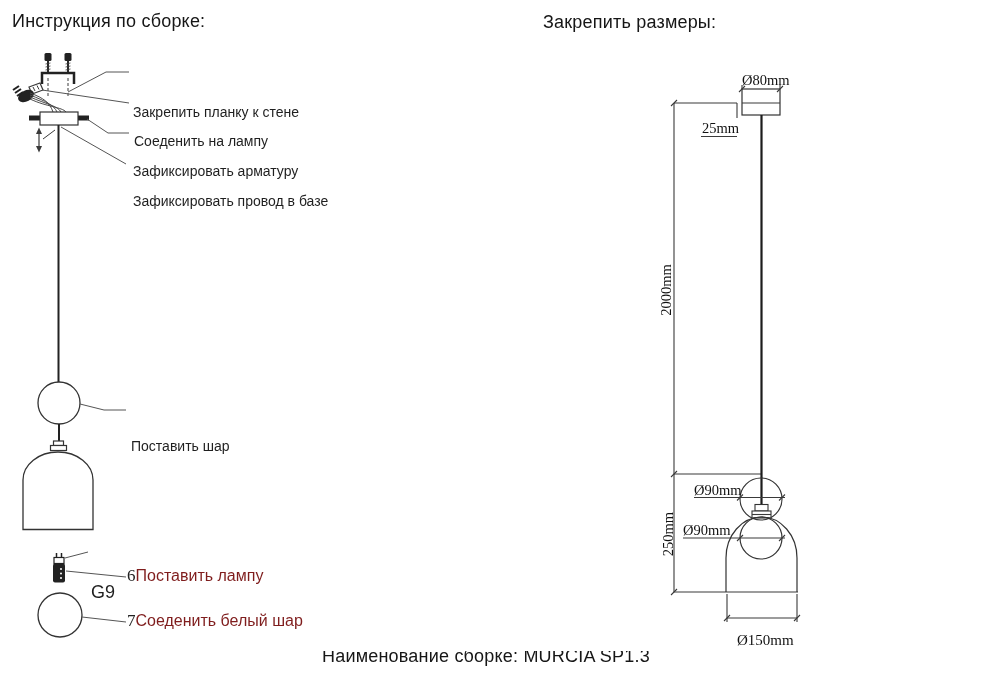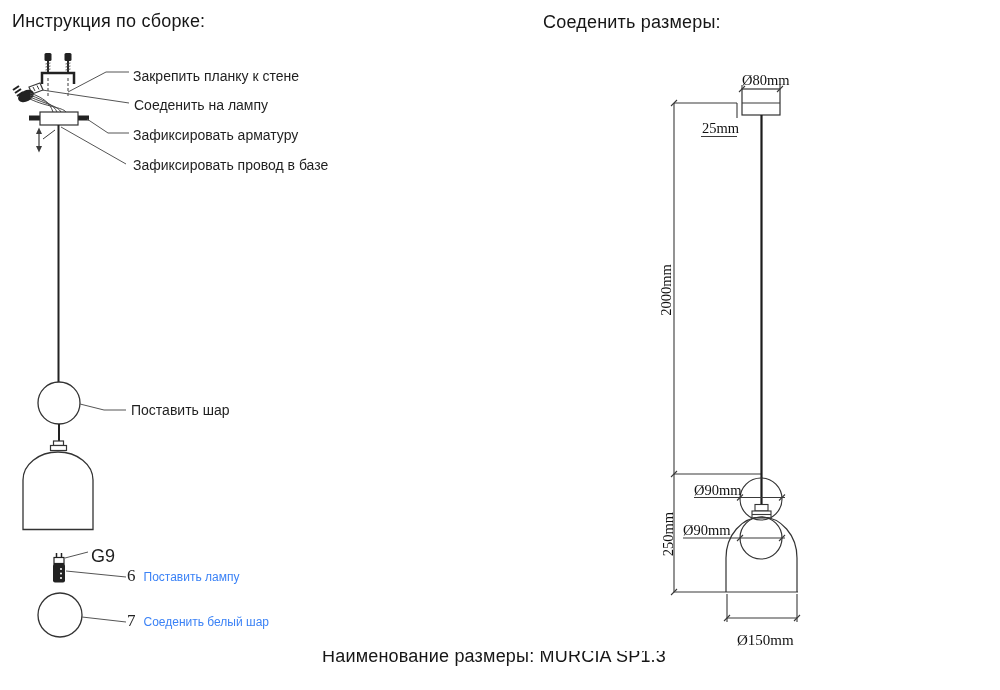--- a/index.html
+++ b/index.html
@@ -1,26 +1,26 @@
 <!DOCTYPE html>
 <html><head>
 <meta charset="utf-8">
 <style>
   html,body{margin:0;padding:0;background:#fff;}
   #page{position:relative;width:1000px;height:690px;background:#ffffff;overflow:hidden;
         font-family:"Liberation Sans",sans-serif;color:#1a1a1a;}
   #linework{position:absolute;left:0;top:0;}
   .txt{position:absolute;white-space:nowrap;}
   .title{font-size:18px;letter-spacing:.2px;color:#161616;}
-  .callout{font-size:14px;color:#1f1f1f;}
+  .callout{font-size:14px;color:#1f1f1f;margin-top:36px;}
   .dim{font-family:"Liberation Serif","DejaVu Serif",serif;font-size:14.5px;color:#111;}
   .dim-rot{transform:translate(-50%,-50%) rotate(-90deg);}
   .step{display:flex;align-items:baseline;}
   .step .num{font-family:"Liberation Serif","DejaVu Serif",serif;font-size:17px;color:#222;}
-  .step .lbl{font-size:12px;margin-left:8px;color:#3b82f6;}
+  .step .lbl{font-size:16px;margin-left:0;color:#7f1d1d;}
   .g9{font-size:18px;}
   #footer-clip{position:absolute;left:322px;top:651px;height:17px;overflow:hidden;}
   #footer-clip .ft{font-size:18px;line-height:20px;margin-top:-5px;letter-spacing:.2px;color:#161616;}
 </style>
 </head>
 <body>
 
 <div id="page">
 
   <svg id="linework" width="1000" height="690" viewBox="0 0 1000 690">
@@ -164,21 +164,21 @@
         <line x1="727" y1="594" x2="727" y2="622"></line>
         <line x1="797" y1="594" x2="797" y2="622"></line>
         <line x1="727" y1="618" x2="797" y2="618"></line>
         <line x1="724" y1="621" x2="730" y2="615"></line>
         <line x1="794" y1="621" x2="800" y2="615"></line>
       </g>
     </g>
   </svg>
 
   <div class="txt title" style="left:12px;top:11px">Инструкция по сборке:</div>
-  <div class="txt title" style="left:543px;top:12px">Соеденить размеры:</div>
+  <div class="txt title" style="left:543px;top:12px">Закрепить размеры:</div>
 
   <div class="txt callout" style="left:133px;top:68px">Закрепить планку к стене</div>
   <div class="txt callout" style="left:134px;top:97px">Соеденить на лампу</div>
   <div class="txt callout" style="left:133px;top:127px">Зафиксировать арматуру</div>
   <div class="txt callout" style="left:133px;top:157px">Зафиксировать провод в базе</div>
   <div class="txt callout" style="left:131px;top:402px">Поставить шар</div>
 
   <div class="txt callout g9" style="left:91px;top:546px">G9</div>
 
   <div class="txt step" style="left:127px;top:566px">
@@ -192,16 +192,16 @@
 
   <div class="txt dim" style="left:742px;top:72px">Ø80mm</div>
   <div class="txt dim" style="left:702px;top:120px">25mm</div>
   <div class="txt dim dim-rot" style="left:666px;top:290px">2000mm</div>
   <div class="txt dim" style="left:694px;top:482px">Ø90mm</div>
   <div class="txt dim" style="left:683px;top:522px">Ø90mm</div>
   <div class="txt dim dim-rot" style="left:668px;top:534px">250mm</div>
   <div class="txt dim" style="left:737px;top:632px;font-size:15px">Ø150mm</div>
 
   <div id="footer-clip">
-    <div class="ft">Наименование размеры: MURCIA SP1.3</div>
+    <div class="ft">Наименование сборке: MURCIA SP1.3</div>
   </div>
 
 </div>
 
 </body></html>

